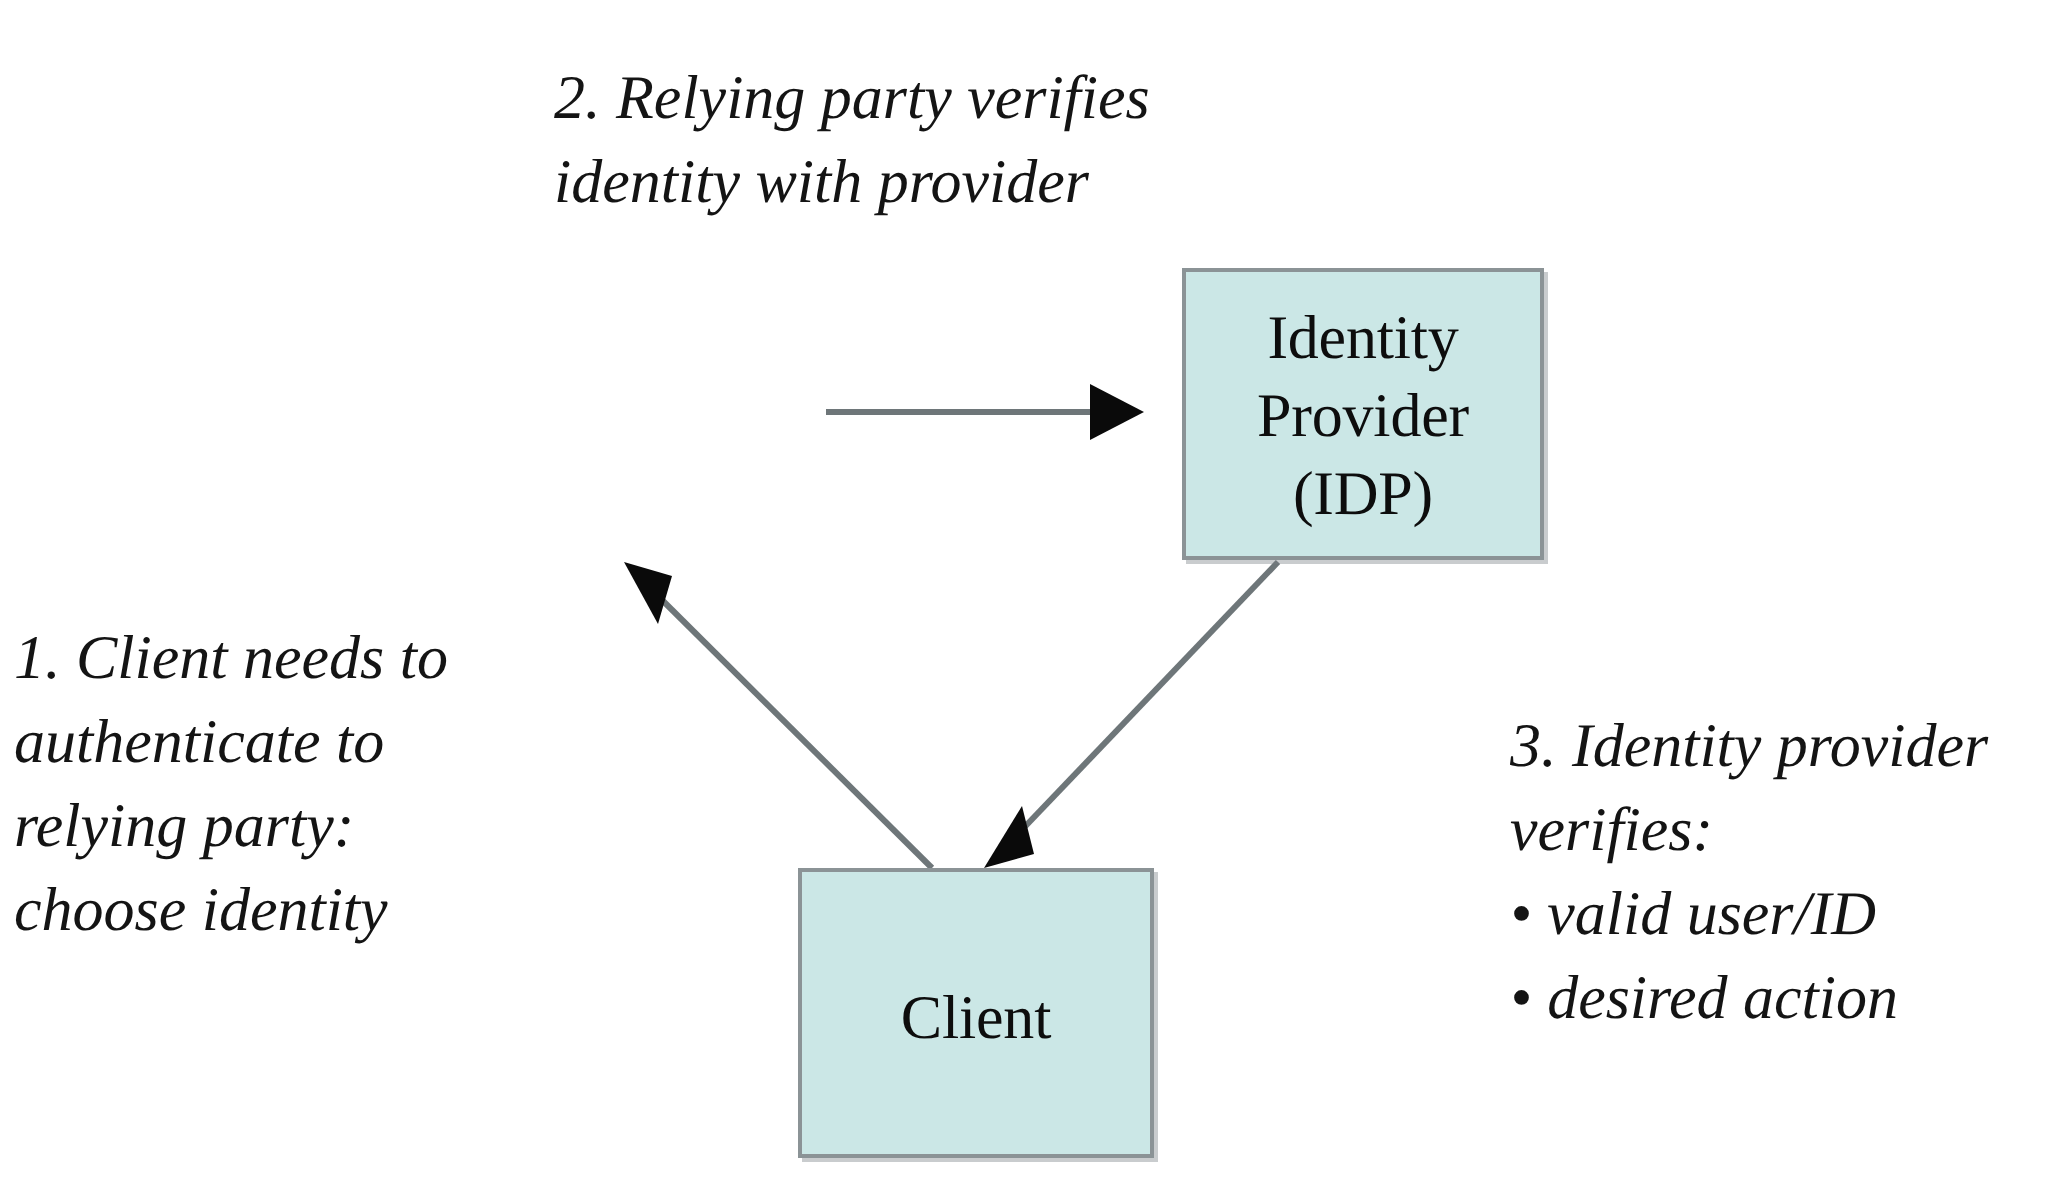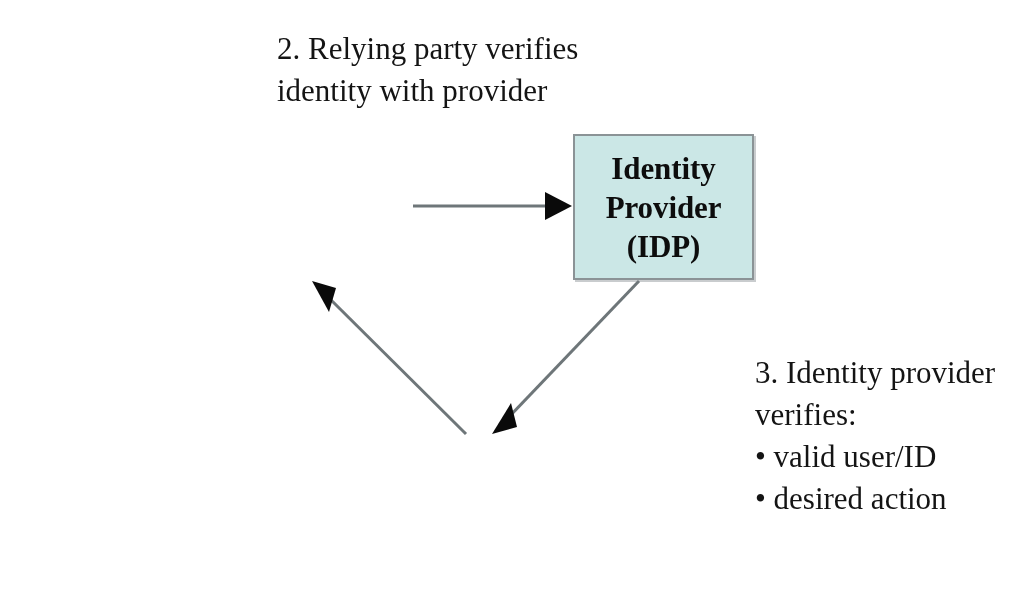--- a/index.html
+++ b/index.html
@@ -53,44 +53,44 @@
 
   #node-relying-party {
     left: 231px;
     top: 134px;
     width: 181px;
     height: 146px;
     justify-content: center;
     padding-top: 2px;
   }
   #node-identity-provider {
-    left: 573px;
+    left: 591px;
     top: 134px;
     width: 181px;
     height: 146px;
     justify-content: center;
     padding-top: 0px;
-    font-weight: bold;
   }
   #node-client {
     left: 399px;
     top: 434px;
     width: 178px;
     height: 145px;
     justify-content: flex-start;
     padding-top: 53px;
   }
 
   
   .text-block {
     position: absolute;
     font-size: 31px;
     line-height: 42px;
     color: #141414;
     white-space: pre-line;
+    font-style: italic;
   }
   #caption-step-2 {
     left: 277px;
     top: 28px;
     width: 470px;
     text-align: left;
   }
   #caption-step-1 {
     left: 7px;
     top: 308px;
@@ -131,23 +131,30 @@
     </g>
   </svg>
 
 
   <div class="node" id="node-identity-provider">
     <div class="node-label">Identity
 Provider
 (IDP)</div>
   </div>
 
+  <div class="node" id="node-client">
+    <div class="node-label">Client</div>
+  </div>
 
   <div class="text-block" id="caption-step-2">2. Relying party verifies
 identity with provider</div>
 
+  <div class="text-block" id="caption-step-1">1. Client needs to
+authenticate to
+relying party:
+choose identity</div>
 
   <div class="text-block" id="caption-step-3">
     <span class="bullet-line">3. Identity provider
 verifies:</span><span class="bullet-line">• valid user/ID</span><span class="bullet-line">• desired action</span>
   </div>
 
 </div>
 
 </body></html>

